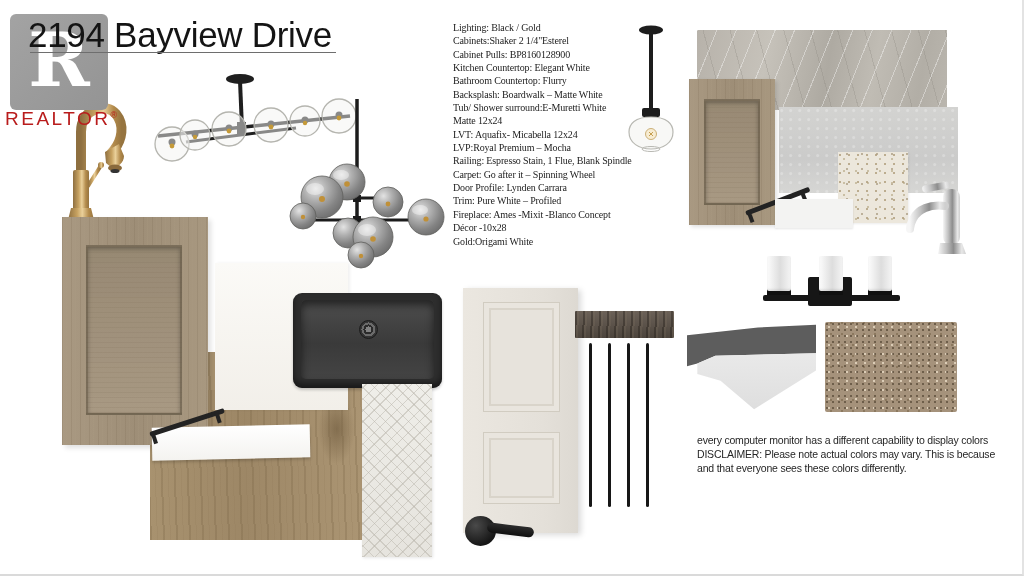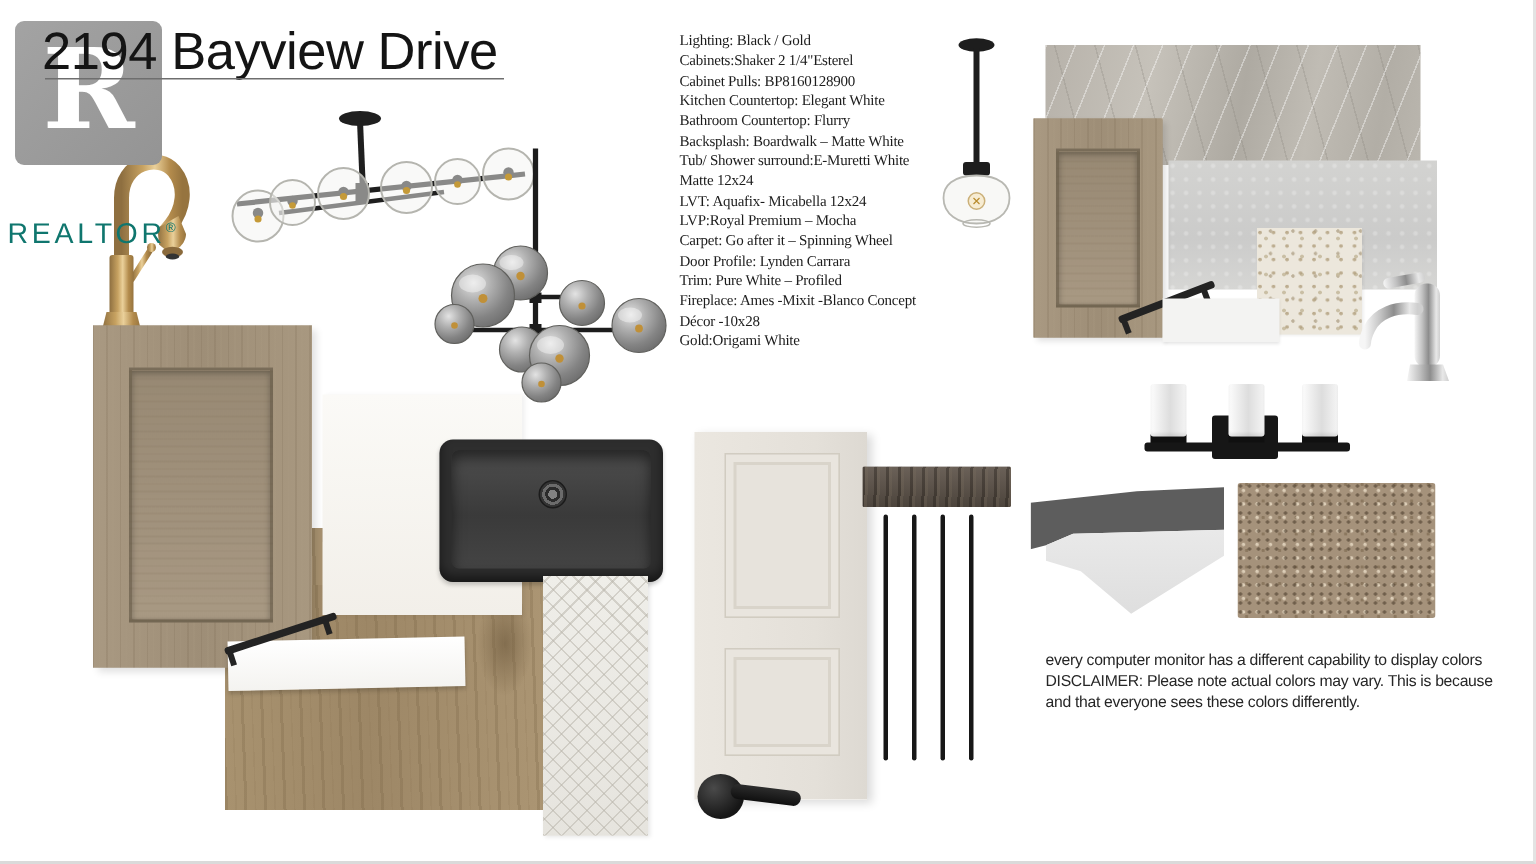--- a/index.html
+++ b/index.html
@@ -6,21 +6,21 @@
   .canvas{position:relative;width:1024px;height:576px;background:#fff;overflow:hidden;
           font-family:"Liberation Sans",sans-serif;box-sizing:border-box;
           border-right:2px solid #e3e3e3;border-bottom:2px solid #dadada;}
   .abs{position:absolute;}
 
   
   .logo-block{left:10px;top:14px;width:98px;height:96px;background:linear-gradient(135deg,#a3a3a3,#949494);
               border-radius:6px;z-index:1;display:flex;align-items:center;justify-content:center;}
   .logo-r{font-family:"DejaVu Serif",serif;font-weight:bold;font-size:74px;color:#fff;line-height:1;
           transform:translateY(-2px);}
-  .wordmark{left:5px;top:108px;width:130px;color:#0f766e;font-size:19px;letter-spacing:2.5px;z-index:1;margin-top:38px;}
+  .wordmark{left:5px;top:108px;width:130px;color:#b91c1c;font-size:19px;letter-spacing:2.5px;z-index:1;}
   .wordmark sup{font-size:9px;letter-spacing:0;}
   .page-title{left:28px;top:15px;font-size:35px;color:#141414;letter-spacing:-0.3px;z-index:3;white-space:nowrap;}
   .title-underline{left:30px;top:52px;width:306px;height:1px;background:#6e6e6e;z-index:3;}
 
   
   .spec-list{left:453px;top:21px;width:250px;z-index:2;}
   .spec-line{font-size:10px;line-height:13.35px;color:#1c1c1c;letter-spacing:-0.15px;white-space:nowrap;font-family:Liberation Serif, serif;}
 
   
   .mood{left:697px;top:430px;width:310px;}
@@ -151,20 +151,21 @@
       <div class="spec-line">Lighting: Black / Gold</div>
       <div class="spec-line">Cabinets:Shaker 2 1/4"Esterel</div>
       <div class="spec-line">Cabinet Pulls: BP8160128900</div>
       <div class="spec-line">Kitchen Countertop: Elegant White</div>
       <div class="spec-line">Bathroom Countertop: Flurry</div>
       <div class="spec-line">Backsplash: Boardwalk – Matte White</div>
       <div class="spec-line">Tub/ Shower surround:E-Muretti White</div>
       <div class="spec-line">Matte 12x24</div>
       <div class="spec-line">LVT: Aquafix- Micabella 12x24</div>
       <div class="spec-line">LVP:Royal Premium – Mocha</div>
+      <div class="spec-line">Railing: Espresso Stain, 1 Flue, Blank Spindle</div>
       <div class="spec-line">Carpet: Go after it – Spinning Wheel</div>
       <div class="spec-line">Door Profile: Lynden Carrara</div>
       <div class="spec-line">Trim: Pure White – Profiled</div>
       <div class="spec-line">Fireplace: Ames -Mixit -Blanco Concept</div>
       <div class="spec-line">Décor -10x28</div>
       <div class="spec-line">Gold:Origami White</div>
     </div>
 
   <svg class="abs" style="left:60px;top:94px;" width="84" height="130" viewBox="0 0 84 130">
     <defs>

